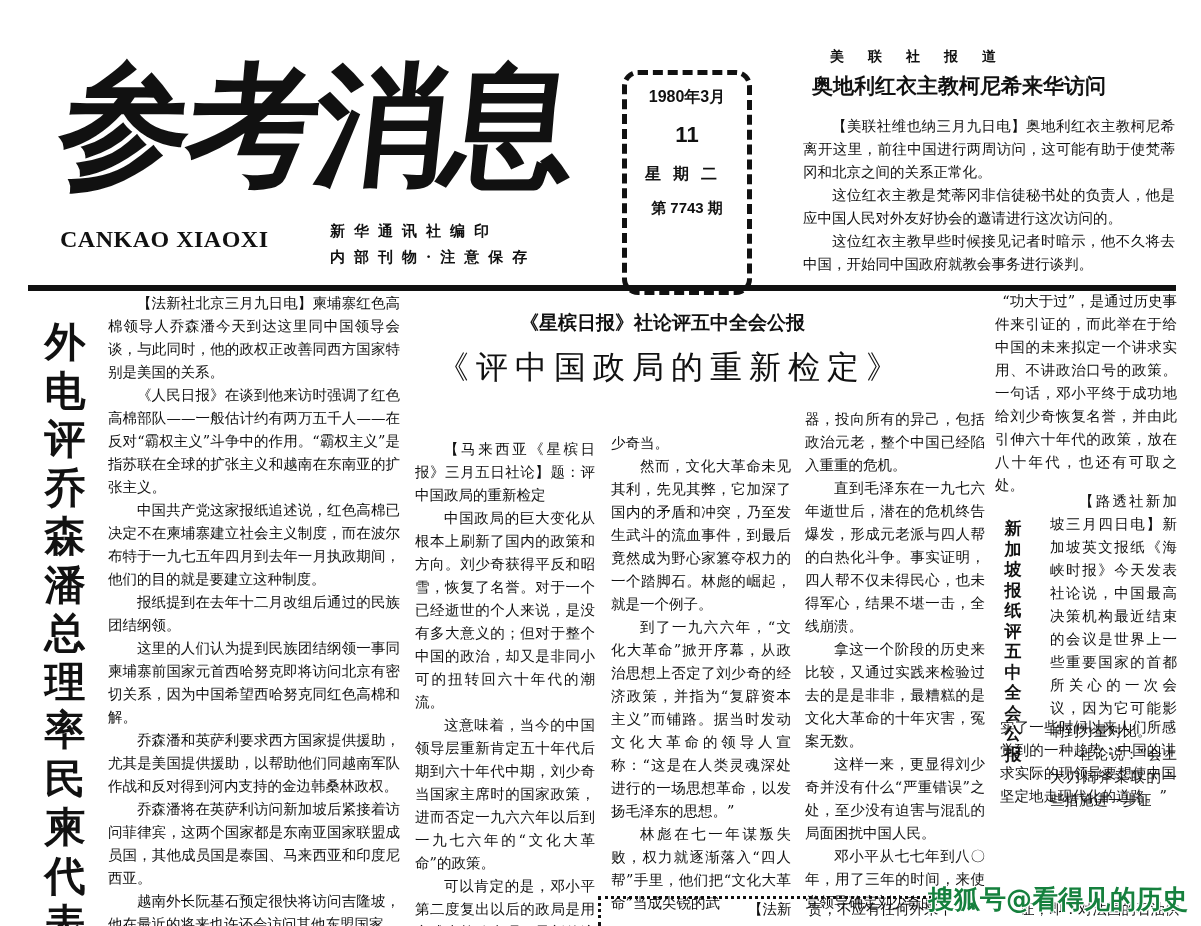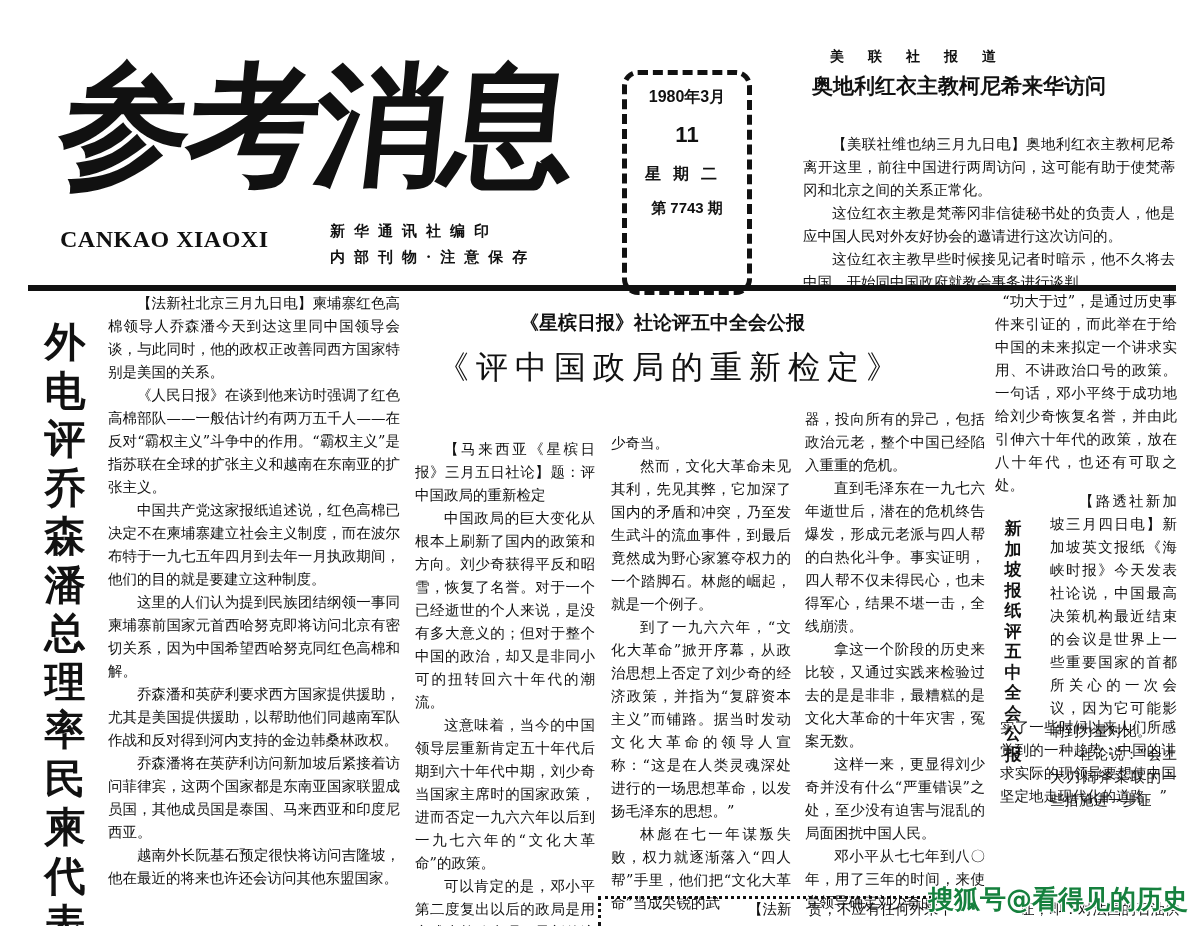--- a/index.html
+++ b/index.html
@@ -18,21 +18,21 @@
     border:5px dashed #111; border-radius:16px; text-align:center; }
   .datebox div { font-weight:bold; font-family:"Liberation Sans",sans-serif; }
   .db-date { margin-top:12px; font-size:16px; }
   .db-day { margin-top:14px; font-size:22px; }
   .db-week { margin-top:16px; font-size:16px; letter-spacing:12px;text-align:center; }
   .db-issue { margin-top:14px; font-size:15px; }
 
   .ap-kicker { left:830px; top:48px; font-size:14px; font-weight:bold; letter-spacing:24px; white-space:nowrap; }
   .ap-headline { left:812px; top:72px; font-size:21px; font-weight:bold; white-space:nowrap;
     font-family:"DejaVu Sans",sans-serif; }
-  .ap-body { left:803px; top:133px; width:372px; font-size:14.5px; line-height:22.5px; }
+  .ap-body { left:803px; top:115px; width:372px; font-size:14.5px; line-height:22.5px; }
   .ap-body p, .col p { margin:0; text-indent:2em; text-align:justify; }
 
   .rule { left:28px; top:285px; width:1148px; height:6px; background:#111; }
 
   
   .vhead { left:40px; top:318px; width:50px; font-size:41px; line-height:48.5px; font-weight:bold;
     font-family:"DejaVu Sans",sans-serif; text-align:center; }
   .vhead span, .vhead2 span { display:block; }
   .vhead2 { left:1000px; top:518px; width:26px; font-size:17px; line-height:20.5px; font-weight:bold;
     font-family:"DejaVu Sans",sans-serif; text-align:center; }
@@ -97,20 +97,21 @@
   <span>民</span>
   <span>柬</span>
   <span>代</span>
   <span>表</span>
 
 </div>
 <div class="abs col col-left">
   <p>【法新社北京三月九日电】柬埔寨红色高棉领导人乔森潘今天到达这里同中国领导会谈，与此同时，他的政权正改善同西方国家特别是美国的关系。</p>
   <p>《人民日报》在谈到他来访时强调了红色高棉部队——一般估计约有两万五千人——在反对“霸权主义”斗争中的作用。“霸权主义”是指苏联在全球的扩张主义和越南在东南亚的扩张主义。</p>
   <p>中国共产党这家报纸追述说，红色高棉已决定不在柬埔寨建立社会主义制度，而在波尔布特于一九七五年四月到去年一月执政期间，他们的目的就是要建立这种制度。</p>
+  <p>报纸提到在去年十二月改组后通过的民族团结纲领。</p>
   <p>这里的人们认为提到民族团结纲领一事同柬埔寨前国家元首西哈努克即将访问北京有密切关系，因为中国希望西哈努克同红色高棉和解。</p>
   <p>乔森潘和英萨利要求西方国家提供援助，尤其是美国提供援助，以帮助他们同越南军队作战和反对得到河内支持的金边韩桑林政权。</p>
   <p>乔森潘将在英萨利访问新加坡后紧接着访问菲律宾，这两个国家都是东南亚国家联盟成员国，其他成员国是泰国、马来西亚和印度尼西亚。</p>
   <p>越南外长阮基石预定很快将访问吉隆坡，他在最近的将来也许还会访问其他东盟国家。</p>
 </div>
 
 <div class="abs ed-kicker">《星槟日报》社论评五中全会公报</div>
 <div class="abs ed-title">《评中国政局的重新检定》</div>
 
 <div class="abs col col-c1">

